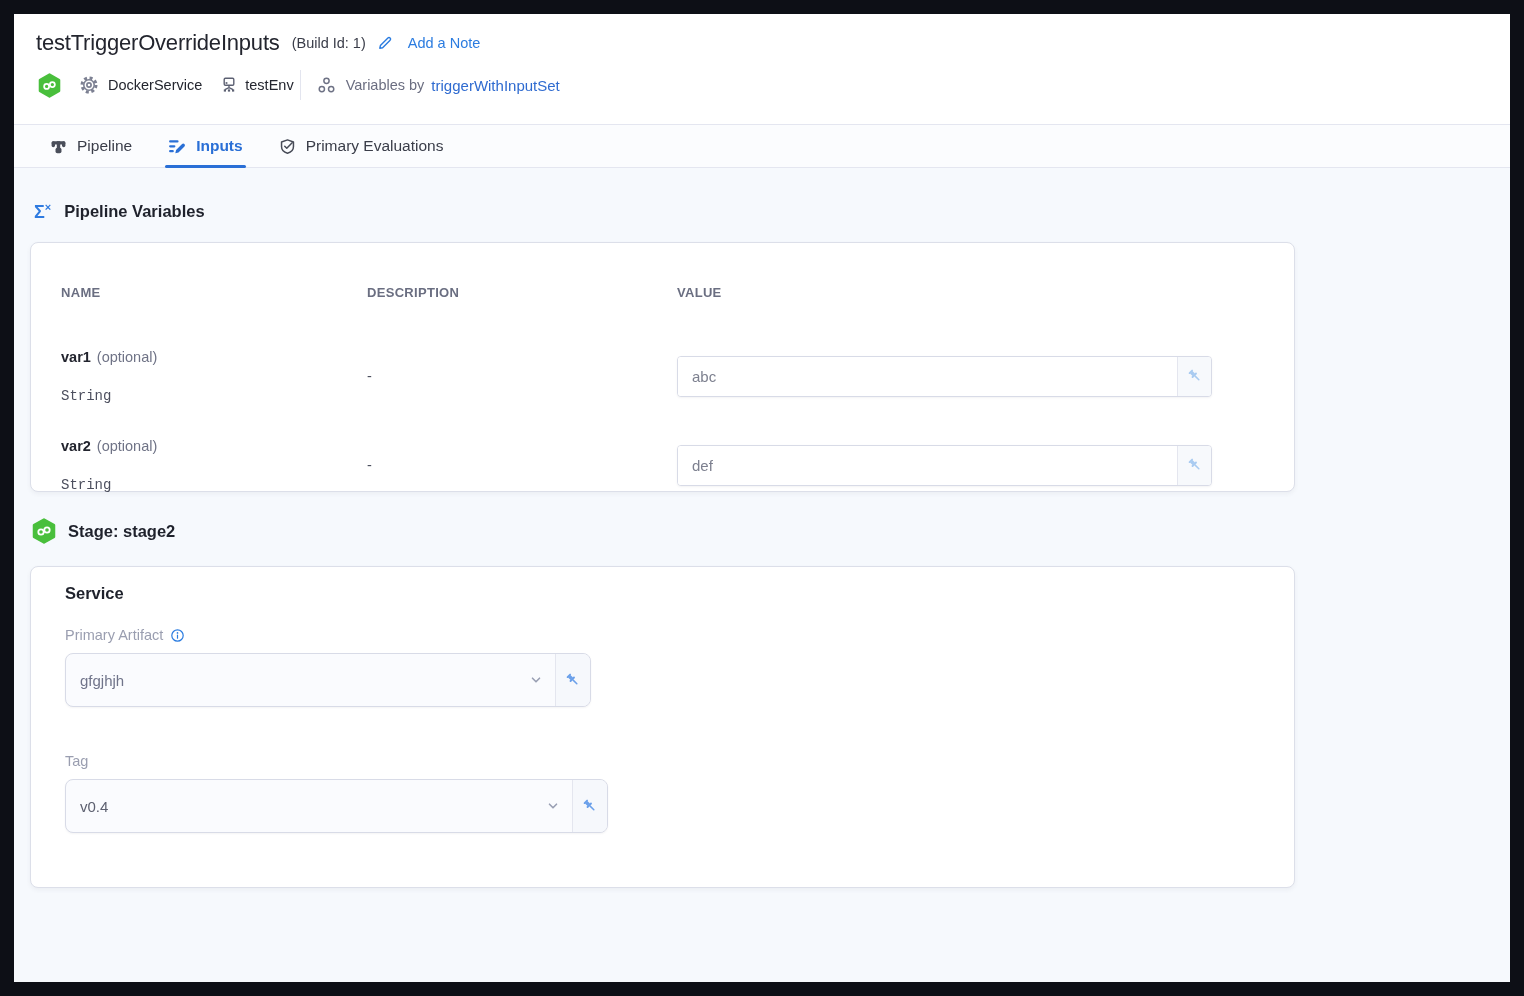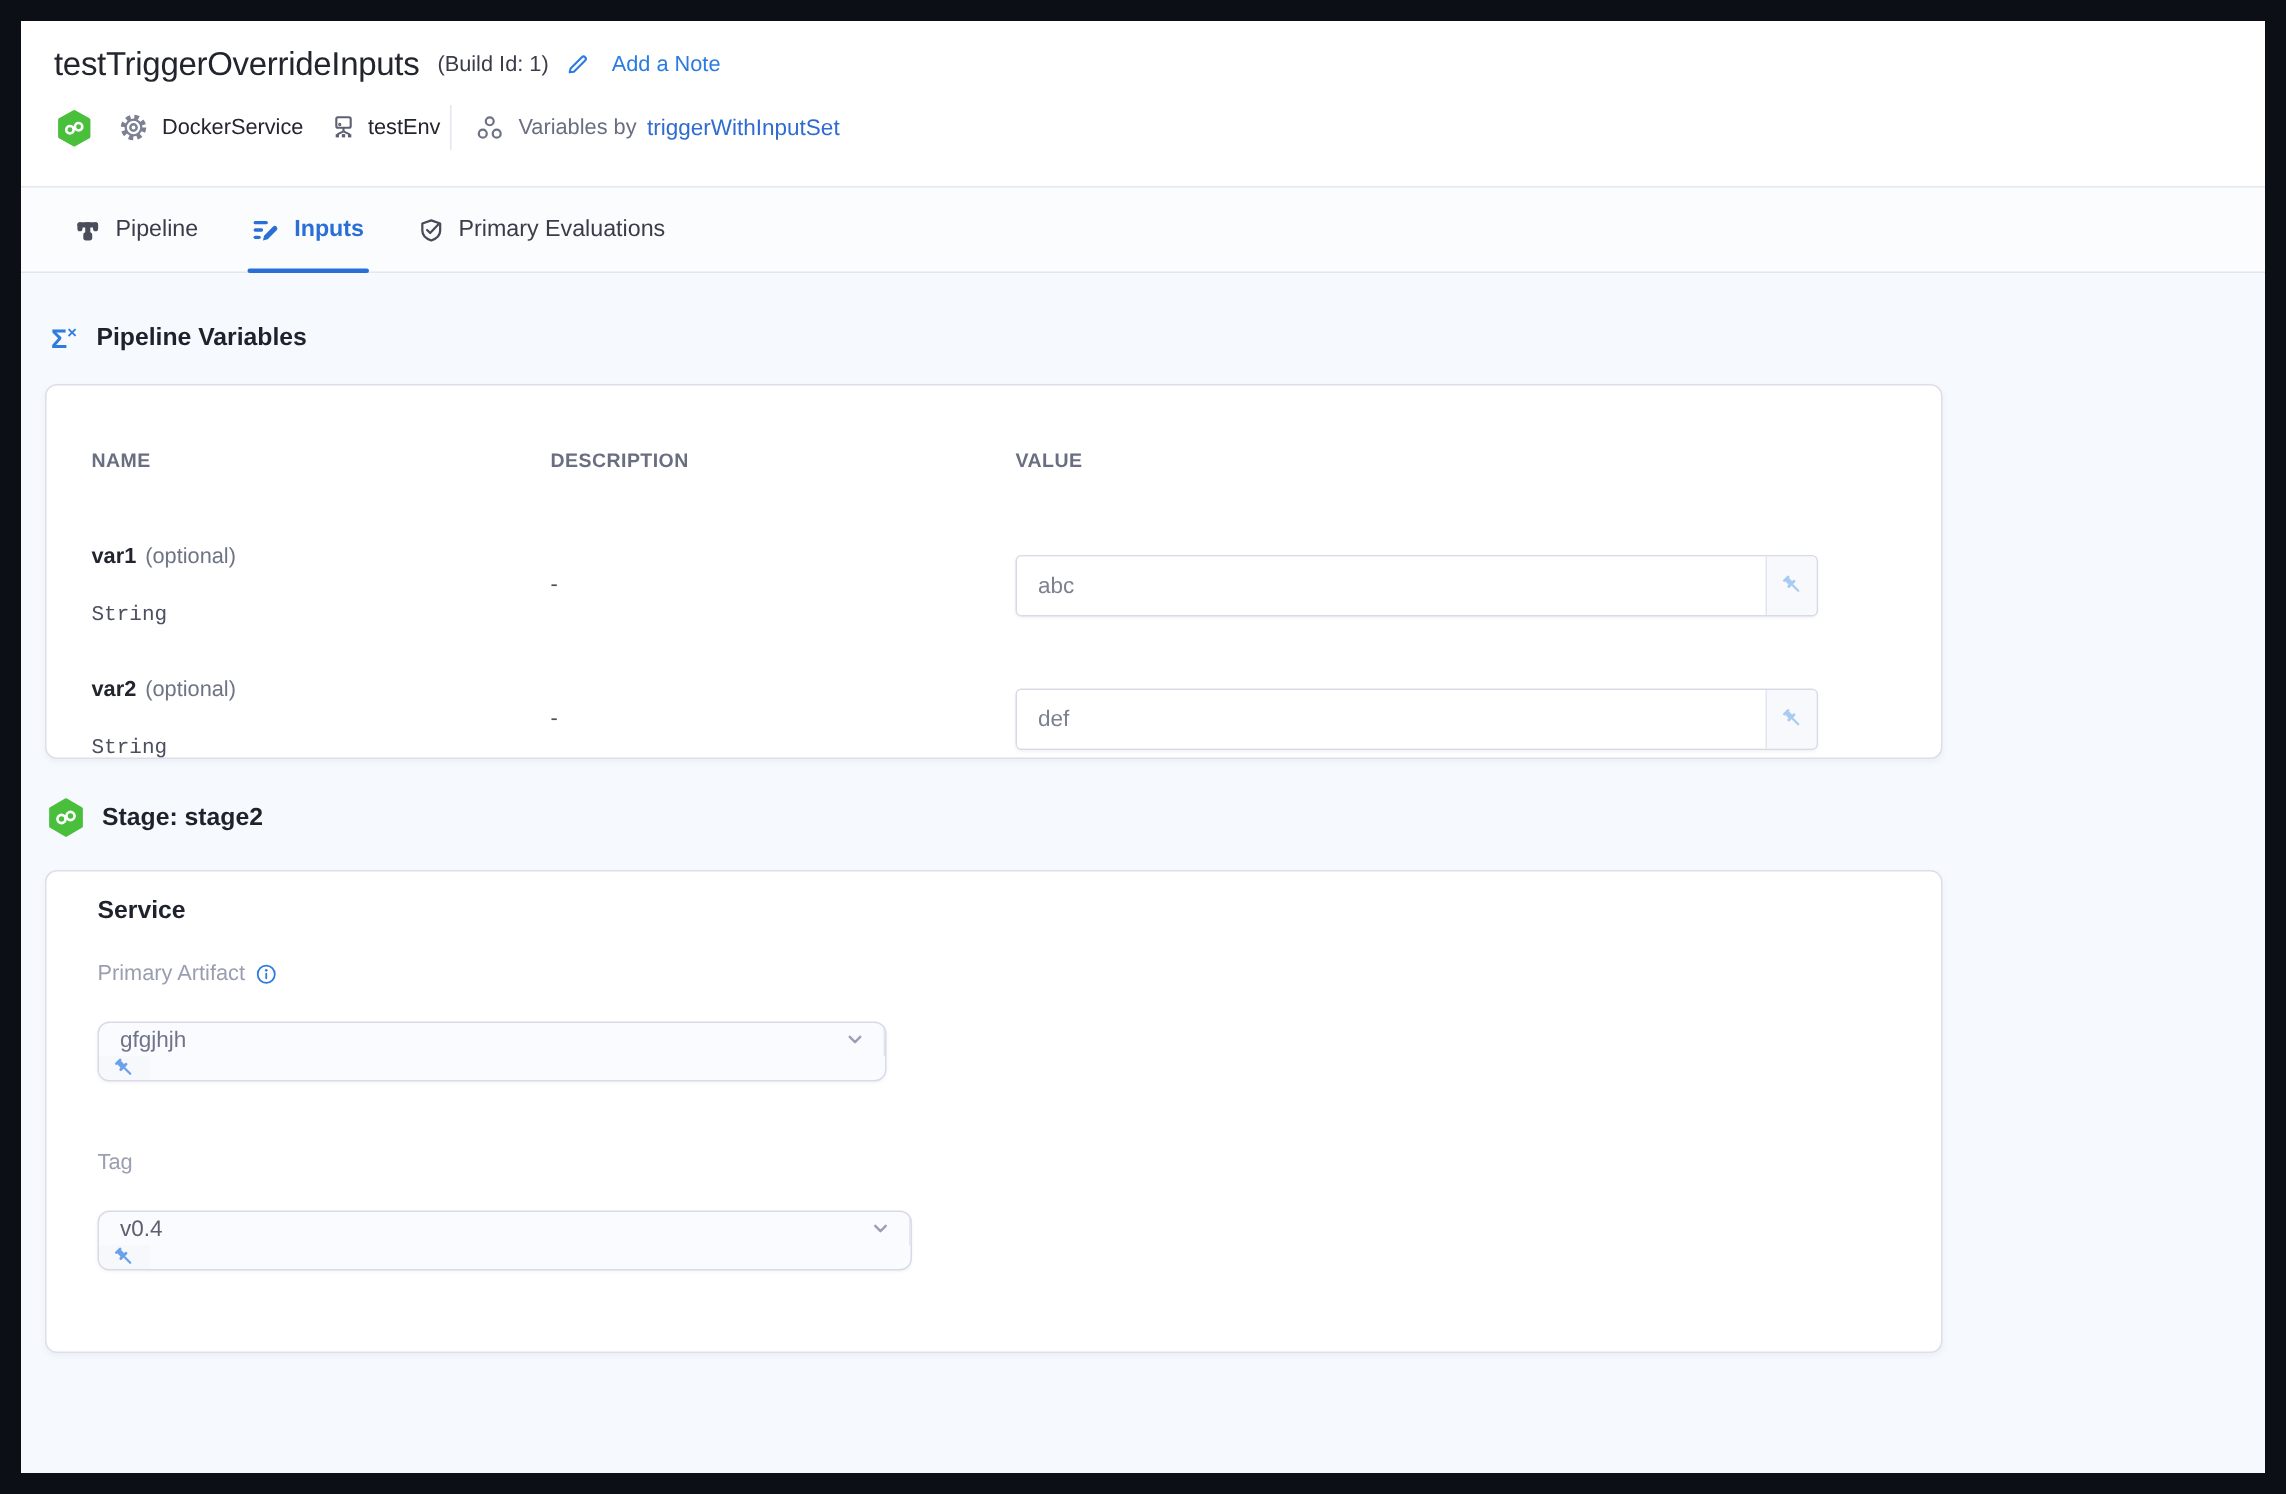--- a/index.html
+++ b/index.html
@@ -24,21 +24,21 @@
   .meta-row { margin-top:14px; display:flex; align-items:center; height:30px; padding-left:2px; }
   .meta-row .txt-dark { font-size:14.5px; color:#24262f; font-weight:500; }
   .meta-row .txt-gray { font-size:14.5px; color:#6b6e81; }
   .meta-divider { width:1px; height:30px; background:#e3e5ef; margin:0 16px 0 6px; }
   .trigger-link { font-size:15px; color:#2f6bd0; cursor:pointer; text-decoration:none; }
   .m-r-18{margin-right:18px} .m-r-9{margin-right:9px} .m-r-7{margin-right:7px}
   .m-r-22{} .m-r-10{margin-right:10px}
 
   
   .tabs {
-    height:58px; background:#fbfcfe; border-top:1px solid #e4e6f0; border-bottom:1px solid #e4e6f0;
+    height:44px; background:#fbfcfe; border-top:1px solid #e4e6f0; border-bottom:1px solid #e4e6f0;
     display:flex; align-items:center; padding-left:36px; gap:36px;
   }
   .tab { display:flex; align-items:center; gap:10px; height:100%; position:relative;
          font-size:15.5px; font-weight:500; color:#3a3d49; cursor:pointer; }
   .tab.active { color:#2a6fd6; font-weight:700; }
   .tab.active::after { content:""; position:absolute; left:-3px; right:-3px; bottom:-1px;
          height:3px; background:#2a6fd6; border-radius:2px; }
 
   
   .content { flex:1; background:#f6f9fd; overflow:hidden; }
@@ -84,24 +84,23 @@
   }
   .pin-light { color:#a9cbf1; }
   .pin-blue  { color:#6ba0ea; }
 
   
   .card.svc h3 { font-size:16.5px; font-weight:700; color:#1f222c; }
   .field-label { display:flex; align-items:center; gap:7px; font-size:14.5px; color:#9a9eb0; }
   .field-label.artifact { margin-top:24px; }
   .field-label.tag { margin-top:46px; }
   .dd-group {
-    display:flex; height:40px; margin-top:24px; background:#fafbfe;
+    display:flex; height:54px; margin-top:10px; background:#fafbfe;
     border:1px solid #d8dbe7; border-radius:8px; overflow:hidden;
     box-shadow:0 1px 2px rgba(96,97,112,0.07);
-    flex-direction:column;
   }
   .dd-group.dd1 { width:526px; }
   .dd-group.dd2 { width:543px; }
   .dd-main { flex:1; display:flex; align-items:center; justify-content:space-between;
              padding:0 12px 0 14px; cursor:pointer; border-right:1px solid #e4e6ef; }
   .dd-val { font-size:15px; color:#70748a; }
   .dd-group.dd2 .dd-val { color:#5d6070; }
   .dd-group .pin-btn { width:34px; background:#f6f8fc; }
 
   svg { display:block; flex:0 0 auto; }

